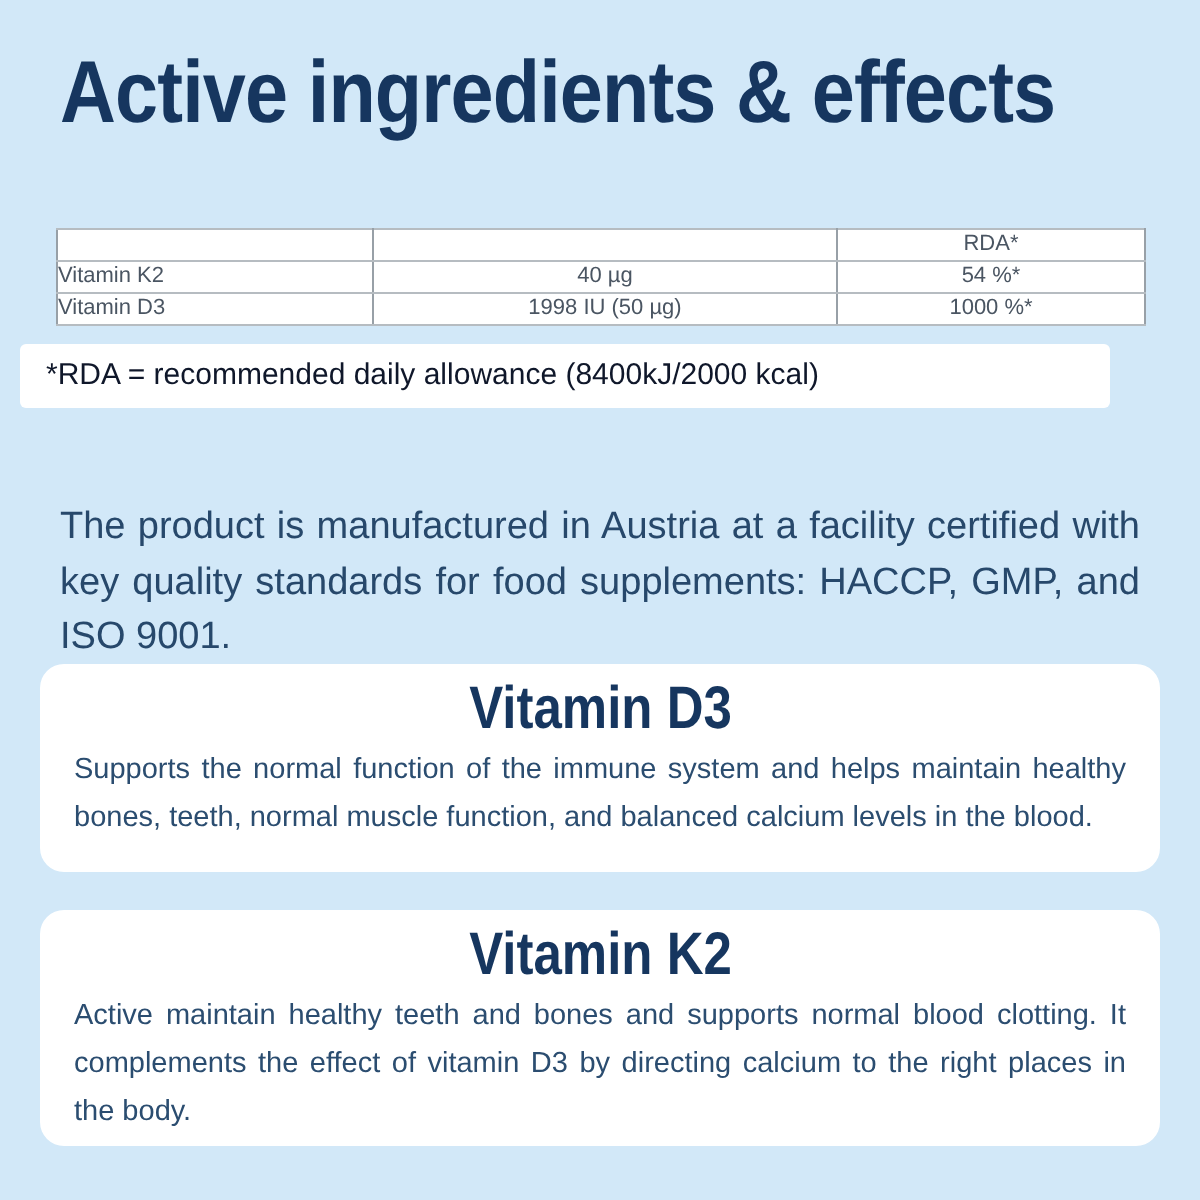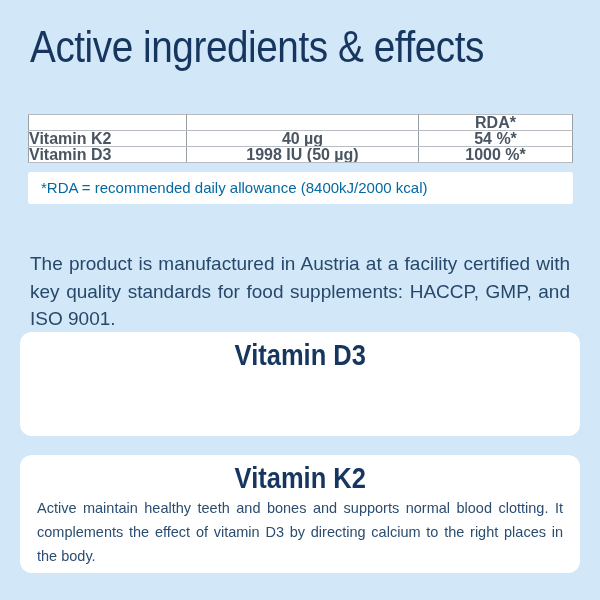--- a/index.html
+++ b/index.html
@@ -8,63 +8,63 @@
     background:#d2e8f8;
     font-family:"Liberation Sans", sans-serif;
     color:#27486b;
     position:relative;
     overflow:hidden;
   }
   
   .page-title{
     position:absolute;left:30px;top:22px;width:560px;
     margin:0;
-    font-size:44px;font-weight:400;
+    font-size:44px;font-weight:700;
     color:#16365f;
     white-space:nowrap;
   }
   .page-title .condense{
     display:inline-block;
     transform:scaleX(0.88);
     transform-origin:0 50%;
     letter-spacing:-0.5px;
   }
   
   .table-strip{
     position:absolute;left:28px;top:114px;width:545px;height:48px;
     background:#ffffff;
     box-sizing:border-box;
     padding:0;
   }
   table.ingredients{
     width:100%;height:100%;
     border-collapse:collapse;
     table-layout:fixed;
-    font-size:16px;font-weight:700;
+    font-size:11px;font-weight:400;
     color:#4a5562;
   }
   table.ingredients td{
     border:1px solid;
     border-color:#b6bcc1 #98a0a7 #b6bcc1 #98a0a7;
     padding:0;
     height:15px;
     line-height:15px;
     overflow:hidden;
     white-space:nowrap;
   }
   td.c-name{width:157px;text-align:left;padding-left:12px;}
   td.c-amount{width:231px;text-align:center;padding-right:46px;}
   td.c-rda{width:153px;text-align:center;padding-left:68px;}
   
   .rda-note{
-    position:absolute;left:28px;top:172px;width:545px;height:32px;
+    position:absolute;left:10px;top:172px;width:545px;height:32px;
     background:#ffffff;border-radius:3px;
     box-sizing:border-box;
     font-size:15px;
-    color:#0369a1;
+    color:#0f172a;
     line-height:32px;
     padding-left:13px;
     white-space:nowrap;
   }
   
   .manufacturing-note{
     position:absolute;left:30px;top:231px;width:540px;
     font-size:19px;
     line-height:27.5px;
     text-align:justify;
@@ -126,18 +126,19 @@
     </tbody>
   </table>
 </div>
 
 <div class="rda-note">*RDA = recommended daily allowance (8400kJ/2000 kcal)</div>
 
 <p class="manufacturing-note">The product is manufactured in Austria at a facility certified with key quality standards for food supplements: HACCP, GMP, and ISO 9001.</p>
 
 <div class="card card-d3">
   <h2><span class="condense">Vitamin D3</span></h2>
+  <p class="card-description">Supports the normal function of the immune system and helps maintain healthy bones, teeth, normal muscle function, and balanced calcium levels in the blood.</p>
 </div>
 
 <div class="card card-k2">
   <h2><span class="condense">Vitamin K2</span></h2>
   <p class="card-description">Active maintain healthy teeth and bones and supports normal blood clotting. It complements the effect of vitamin D3 by directing calcium to the right places in the body.</p>
 </div>
 
 </body></html>

